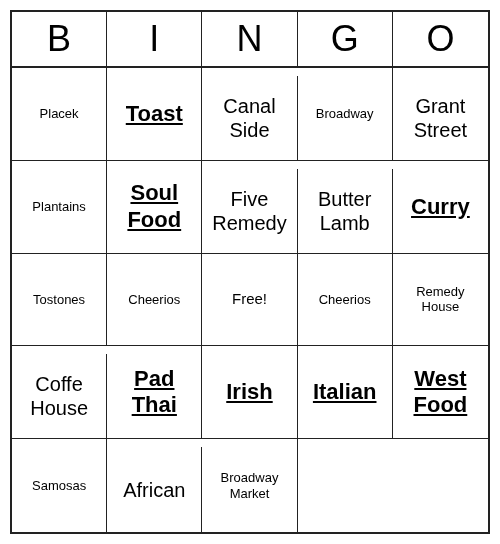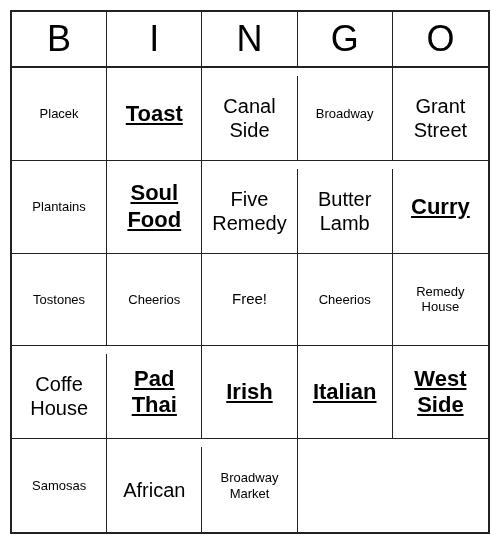--- a/index.html
+++ b/index.html
@@ -116,18 +116,18 @@
       <div class="bingo-cell large-text">Curry</div>
       <div class="bingo-cell small-text">Tostones</div>
       <div class="bingo-cell small-text">Cheerios</div>
       <div class="bingo-cell free">Free!</div>
       <div class="bingo-cell small-text">Cheerios</div>
       <div class="bingo-cell small-text">Remedy House</div>
       <div class="bingo-cell medium-text">Coffe House</div>
       <div class="bingo-cell large-text">Pad Thai</div>
       <div class="bingo-cell large-text">Irish</div>
       <div class="bingo-cell large-text">Italian</div>
-      <div class="bingo-cell large-text">West Side</div>
+      <div class="bingo-cell large-text">West Food</div>
       <div class="bingo-cell small-text">Samosas</div>
       <div class="bingo-cell medium-text">African</div>
       <div class="bingo-cell small-text">Broadway Market</div>
     </div>
 </div>
 
 </body></html>

